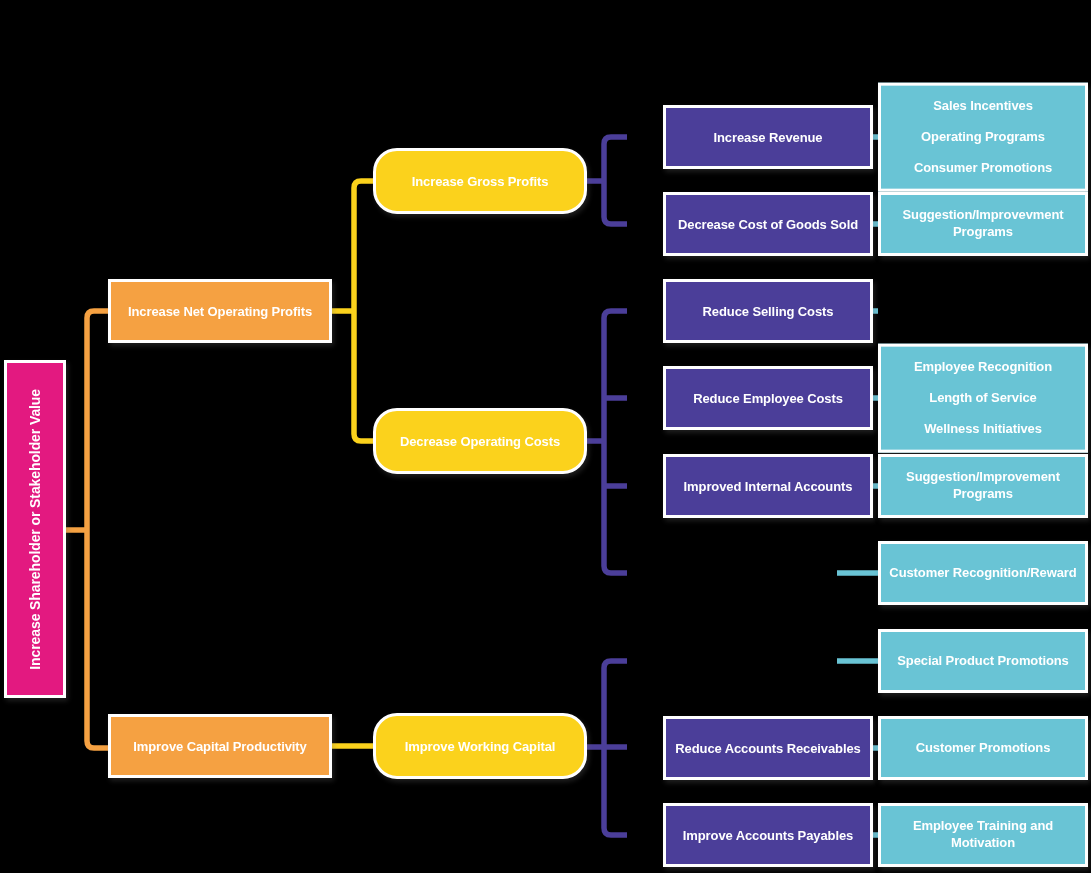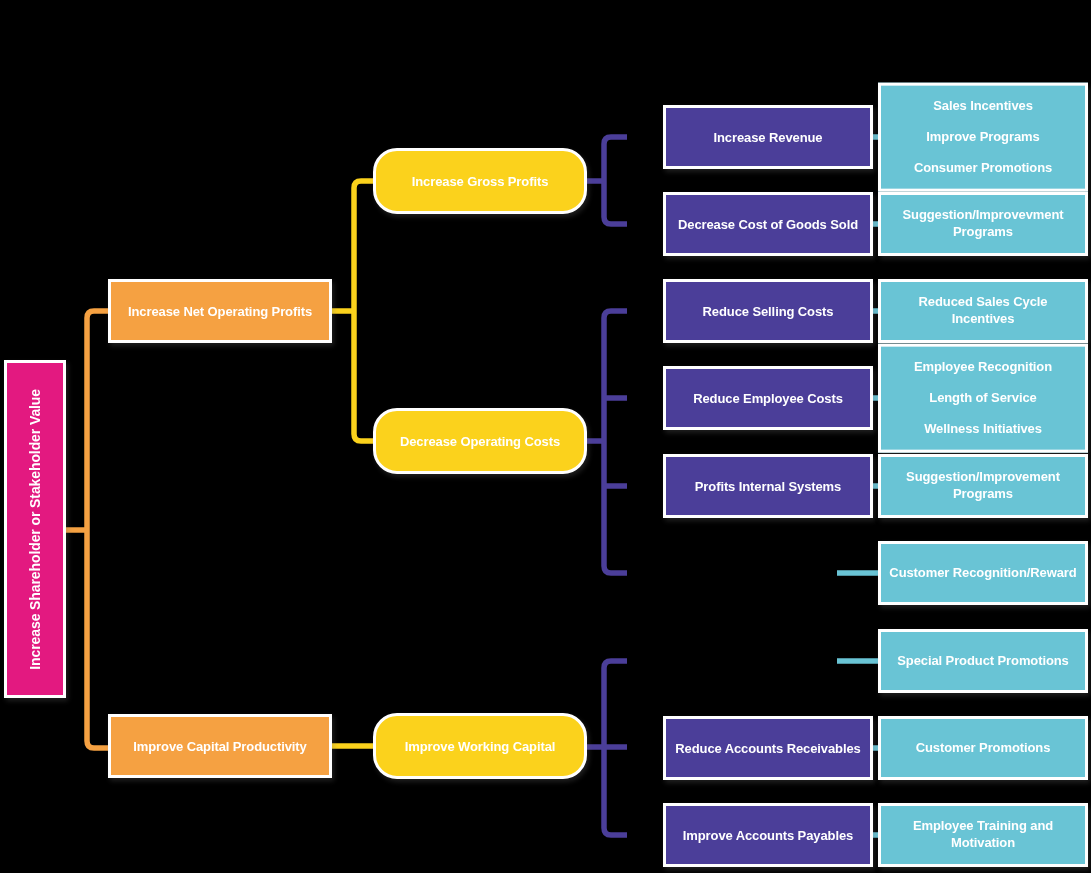--- a/index.html
+++ b/index.html
@@ -84,40 +84,36 @@
   <div class="node purple p1">
     <span>Decrease Cost of Goods Sold</span>
   </div>
   <div class="node purple p2">
     <span>Reduce Selling Costs</span>
   </div>
   <div class="node purple p3">
     <span>Reduce Employee Costs</span>
   </div>
   <div class="node purple p4">
-    <span>Profits Internal Systems</span>
+    <span>Improved Internal Accounts</span>
   </div>
   <div class="node purple p7">
     <span>Reduce Accounts Receivables</span>
   </div>
   <div class="node purple p8">
     <span>Improve Accounts Payables</span>
   </div>
 
   <div class="node teal t0">
     <span class="leaf-line">Sales Incentives</span>
-    <span class="leaf-line">Improve Programs</span>
+    <span class="leaf-line">Operating Programs</span>
     <span class="leaf-line">Consumer Promotions</span>
   </div>
   <div class="node teal t1">
     <span class="leaf-line">Suggestion/Improvevment Programs</span>
-
-  </div>
-  <div class="node teal t2">
-    <span class="leaf-line">Reduced Sales Cycle Incentives</span>
 
   </div>
   <div class="node teal t3">
     <span class="leaf-line">Employee Recognition</span>
     <span class="leaf-line">Length of Service</span>
     <span class="leaf-line">Wellness Initiatives</span>
   </div>
   <div class="node teal t4">
     <span class="leaf-line">Suggestion/Improvement Programs</span>
 

